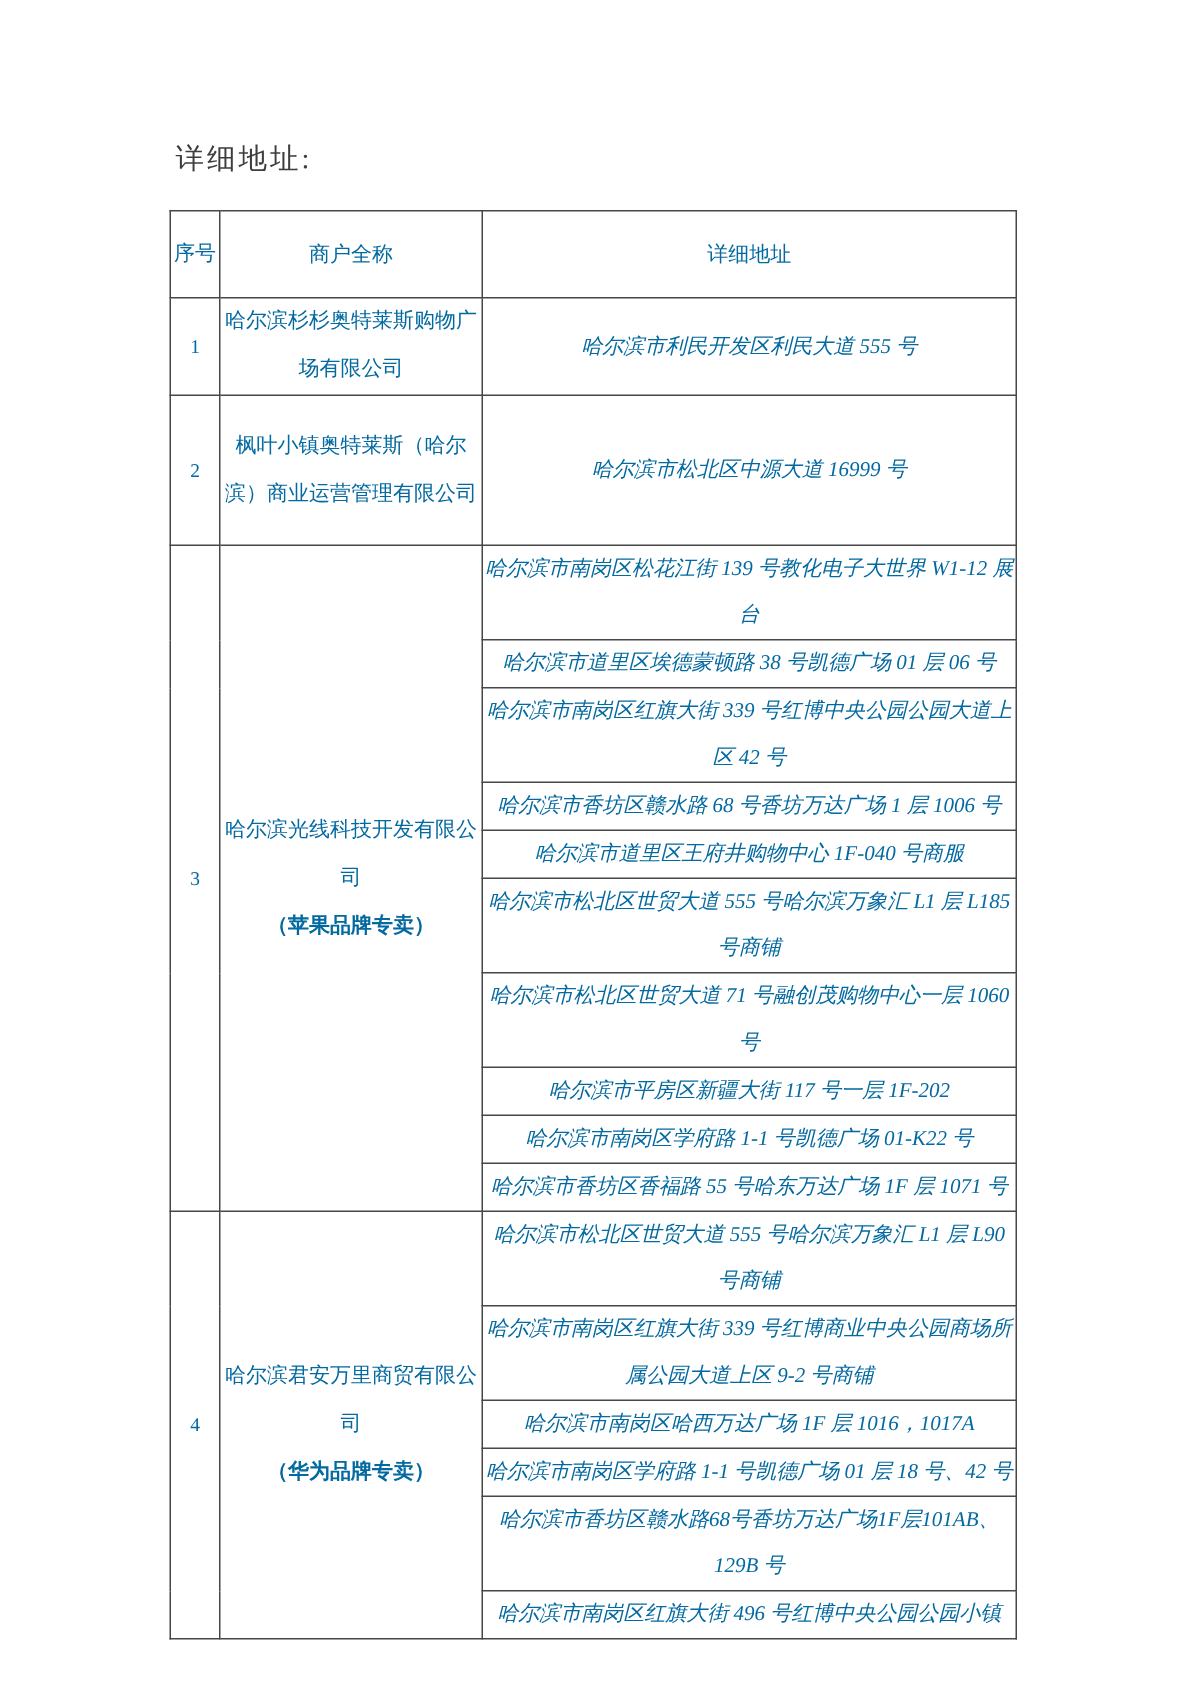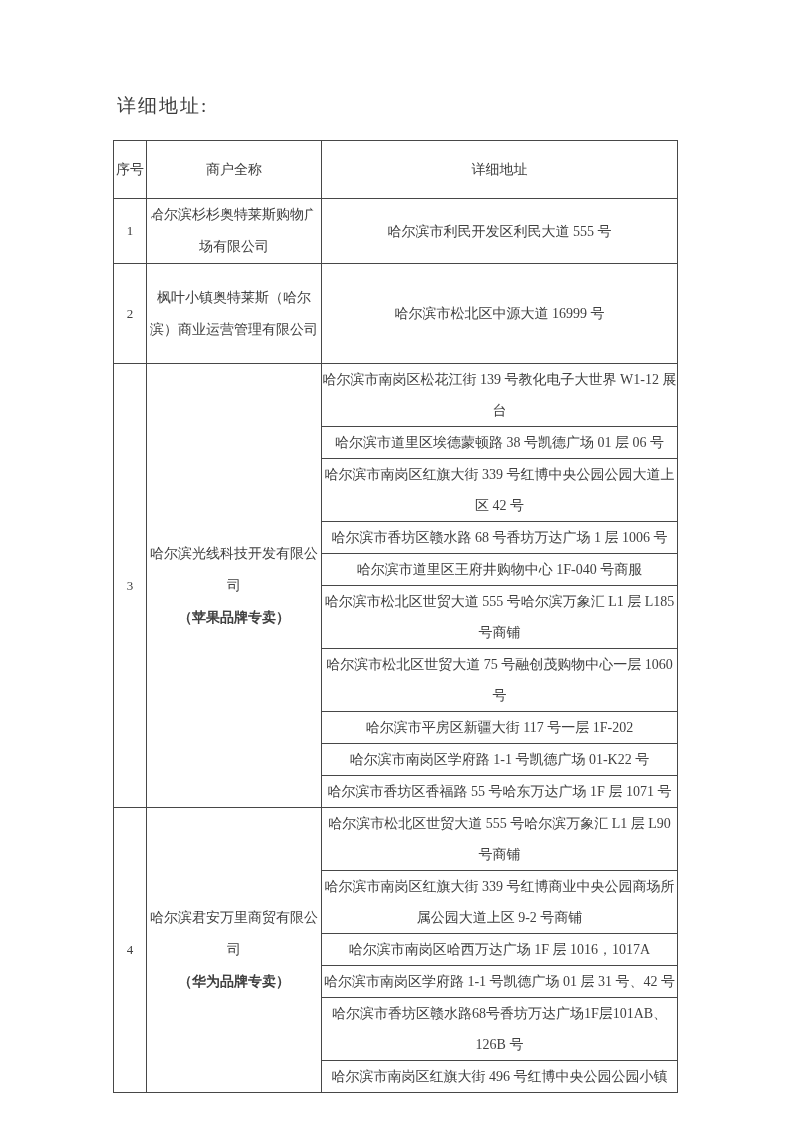--- a/index.html
+++ b/index.html
@@ -23,37 +23,37 @@
     white-space: nowrap;
   }
   table.merchants {
     position: absolute;
     left: 113px;
     top: 140px;
     width: 564px;
     border-collapse: collapse;
     table-layout: fixed;
     font-size: 14px;
-    color: #404040;
+    color: #0369a1;
   }
   table.merchants td {
     border: 1px solid #474747;
     text-align: center;
     vertical-align: middle;
     padding: 0;
     overflow: hidden;
   }
   .col-no   { width: 33px; }
   .col-name { width: 175px; }
   .col-addr { width: 356px; }
 
   tr.hdr { height: 58px; }
   td.hdr-no { padding: 0 6px; line-height: 24px; }
-  td.addr-cell { line-height: 31px; padding: 0 4px; }
-  td.name-cell { line-height: 32px; padding: 0 8px; border-radius: 32px; }
+  td.addr-cell { line-height: 31px; padding: 0 4px; font-style: italic; }
+  td.name-cell { line-height: 32px; padding: 0 8px; }
   td.no-cell { font-size: 13px; }
 
   tr.r-s { height: 31px; }
   tr.r-d { height: 63px; }
   tr.row1 { height: 64px; }
   tr.row2 { height: 100px; }
 
   .brand {
     font-weight: bold;
     font-family: Liberation Mono, monospace;
@@ -114,21 +114,21 @@
     <tr class="r-s">
       <td class="addr-cell">哈尔滨市香坊区赣水路 68 号香坊万达广场 1 层 1006 号</td>
     </tr>
     <tr class="r-s">
       <td class="addr-cell">哈尔滨市道里区王府井购物中心 1F-040 号商服</td>
     </tr>
     <tr class="r-d">
       <td class="addr-cell">哈尔滨市松北区世贸大道 555 号哈尔滨万象汇 L1 层 L185 号商铺</td>
     </tr>
     <tr class="r-s">
-      <td class="addr-cell">哈尔滨市松北区世贸大道 75 号融创茂购物中心一层 1060 号</td>
+      <td class="addr-cell">哈尔滨市松北区世贸大道 71 号融创茂购物中心一层 1060 号</td>
     </tr>
     <tr class="r-s">
       <td class="addr-cell">哈尔滨市平房区新疆大街 117 号一层 1F-202</td>
     </tr>
     <tr class="r-s">
       <td class="addr-cell">哈尔滨市南岗区学府路 1-1 号凯德广场 01-K22 号</td>
     </tr>
     <tr class="r-s">
       <td class="addr-cell">哈尔滨市香坊区香福路 55 号哈东万达广场 1F 层 1071 号</td>
     </tr>
@@ -141,24 +141,24 @@
       </td>
       <td class="addr-cell">哈尔滨市松北区世贸大道 555 号哈尔滨万象汇 L1 层 L90 号商铺</td>
     </tr>
     <tr class="r-d">
       <td class="addr-cell">哈尔滨市南岗区红旗大街 339 号红博商业中央公园商场所属公园大道上区 9-2 号商铺</td>
     </tr>
     <tr class="r-s">
       <td class="addr-cell">哈尔滨市南岗区哈西万达广场 1F 层 1016，1017A</td>
     </tr>
     <tr class="r-s">
-      <td class="addr-cell">哈尔滨市南岗区学府路 1-1 号凯德广场 01 层 31 号、42 号</td>
+      <td class="addr-cell">哈尔滨市南岗区学府路 1-1 号凯德广场 01 层 18 号、42 号</td>
     </tr>
     <tr class="r-d">
-      <td class="addr-cell">哈尔滨市香坊区赣水路68号香坊万达广场1F层101AB、126B 号</td>
+      <td class="addr-cell">哈尔滨市香坊区赣水路68号香坊万达广场1F层101AB、129B 号</td>
     </tr>
     <tr class="r-s">
       <td class="addr-cell">哈尔滨市南岗区红旗大街 496 号红博中央公园公园小镇</td>
     </tr>
   </tbody>
     </table>
 
 </div>
 
 </body></html>

